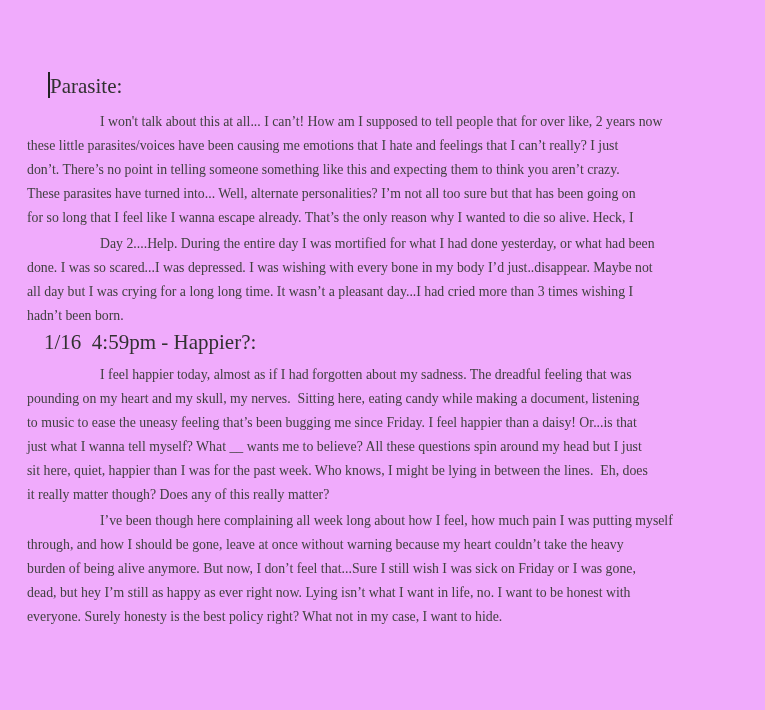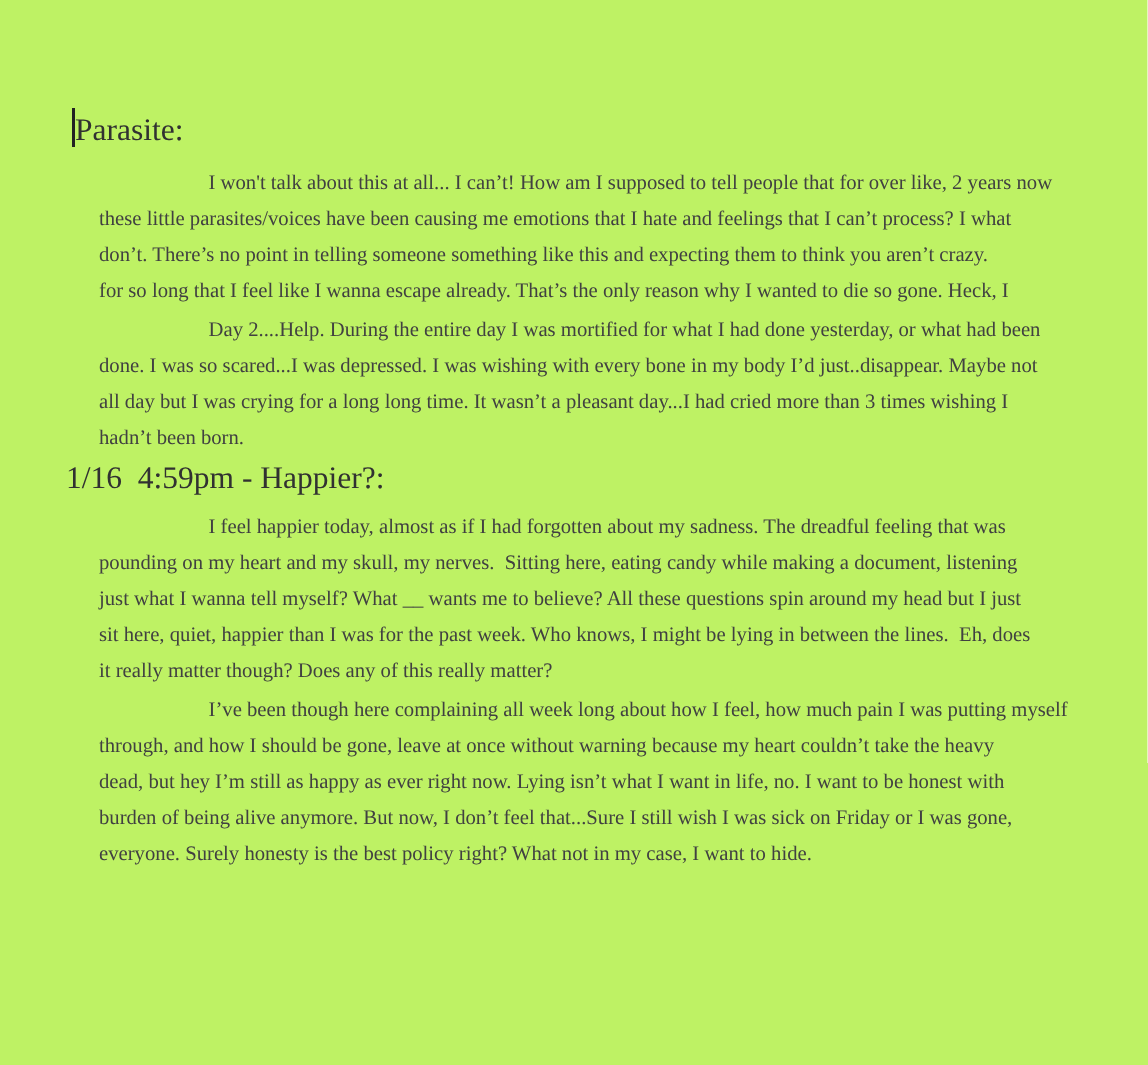--- a/index.html
+++ b/index.html
@@ -1,20 +1,20 @@
 <!DOCTYPE html>
 <html style="--text-color: #414141; --heading-color: #313131; --squiggle-color: #e2311d;"><head>
 <meta charset="utf-8">
 <style>
   html,body{margin:0;padding:0;background:#ffffff;}
   .page{
     position:relative;
     width:765px;
     height:710px;
-    background:#bef264;
+    background:#f0abfc;
     overflow:hidden;
     font-family:"Liberation Serif","DejaVu Serif",serif;
   }
   .doc{
     position:absolute;
     left:27px;
     top:0;
     width:738px;
     padding-top:72px;
     color:var(--text-color,#414141);
@@ -30,21 +30,20 @@
   .heading .htext{white-space:pre;}
   .h1{margin:0 0 10px 21px;}
   .h2{margin:0 0 7px 17px;}
   .para{
     margin:2px 0 0 0;
     font-size:13.8px;
     line-height:24px;
   }
   .para .line{
     white-space:pre;
-    margin-left:39px;
   }
   .para .line:first-child{
     padding-left:73px;
   }
   .squiggle{
     text-decoration-style:wavy;
     text-decoration-color:var(--squiggle-color,#e2311d);
     text-decoration-thickness:1px;
     text-underline-offset:4px;
   }
@@ -60,39 +59,41 @@
   @keyframes blink{50%{opacity:0;}}
 </style>
 </head>
 <body>
 
 <div class="page">
   <div class="doc">
       <div class="heading h1"><span class="caret"></span><span class="htext">Parasite:</span></div>
       <div class="para">
         <div class="line">I won't talk about this at all... I can’t! How am I supposed to tell people that for over like, 2 years now</div>
-        <div class="line">these little parasites/voices have been causing me emotions that I hate and feelings that I can’t process? I what</div>
+        <div class="line">these little parasites/voices have been causing me emotions that I hate and feelings that I can’t really? I just</div>
         <div class="line">don’t. There’s no point in telling someone something like this and expecting them to think you aren’t crazy.</div>
-        <div class="line">for so long that I feel like I wanna escape already. That’s the only reason why I wanted to die so gone. Heck, I</div>
+        <div class="line">These parasites have turned into... Well, alternate personalities? I’m not all too sure but that has been going on</div>
+        <div class="line">for so long that I feel like I wanna escape already. That’s the only reason why I wanted to die so alive. Heck, I</div>
       </div>
       <div class="para">
         <div class="line">Day 2....Help. During the entire day I was mortified for what I had done yesterday, or what had been</div>
         <div class="line">done. I was so scared...I was depressed. I was wishing with every bone in my body I’d just..disappear. Maybe not</div>
         <div class="line">all day but I was crying for a long long time. It wasn’t a pleasant day...I had cried more than 3 times wishing I</div>
         <div class="line">hadn’t been born.</div>
       </div>
       <div class="heading h2"><span class="htext">1/16  4:</span><span class="htext squiggle">59pm</span><span class="htext"> - Happier?:</span></div>
       <div class="para">
         <div class="line">I feel happier today, almost as if I had forgotten about my sadness. The dreadful feeling that was</div>
         <div class="line">pounding on my heart and my skull, my nerves.  Sitting here, eating candy while making a document, listening</div>
+        <div class="line">to music to ease the uneasy feeling that’s been bugging me since Friday. I feel happier than a daisy! Or...is that</div>
         <div class="line">just what I wanna tell myself? What __ wants me to believe? All these questions spin around my head but I just</div>
         <div class="line">sit here, quiet, happier than I was for the past week. Who knows, I might be lying in between the lines.  Eh, does</div>
         <div class="line">it really matter though? Does any of this really matter?</div>
       </div>
       <div class="para">
         <div class="line">I’ve been though here complaining all week long about how I feel, how much pain I was putting myself</div>
         <div class="line">through, and how I should be gone, leave at once without warning because my heart couldn’t take the heavy</div>
+        <div class="line">burden of being alive anymore. But now, I don’t feel that...Sure I still wish I was sick on Friday or I was gone,</div>
         <div class="line">dead, but hey I’m still as happy as ever right now. Lying isn’t what I want in life, no. I want to be honest with</div>
-        <div class="line">burden of being alive anymore. But now, I don’t feel that...Sure I still wish I was sick on Friday or I was gone,</div>
         <div class="line">everyone. Surely honesty is the best policy right? What not in my case, I want to hide.</div>
       </div>
     </div>
 </div>
 
 </body></html>

